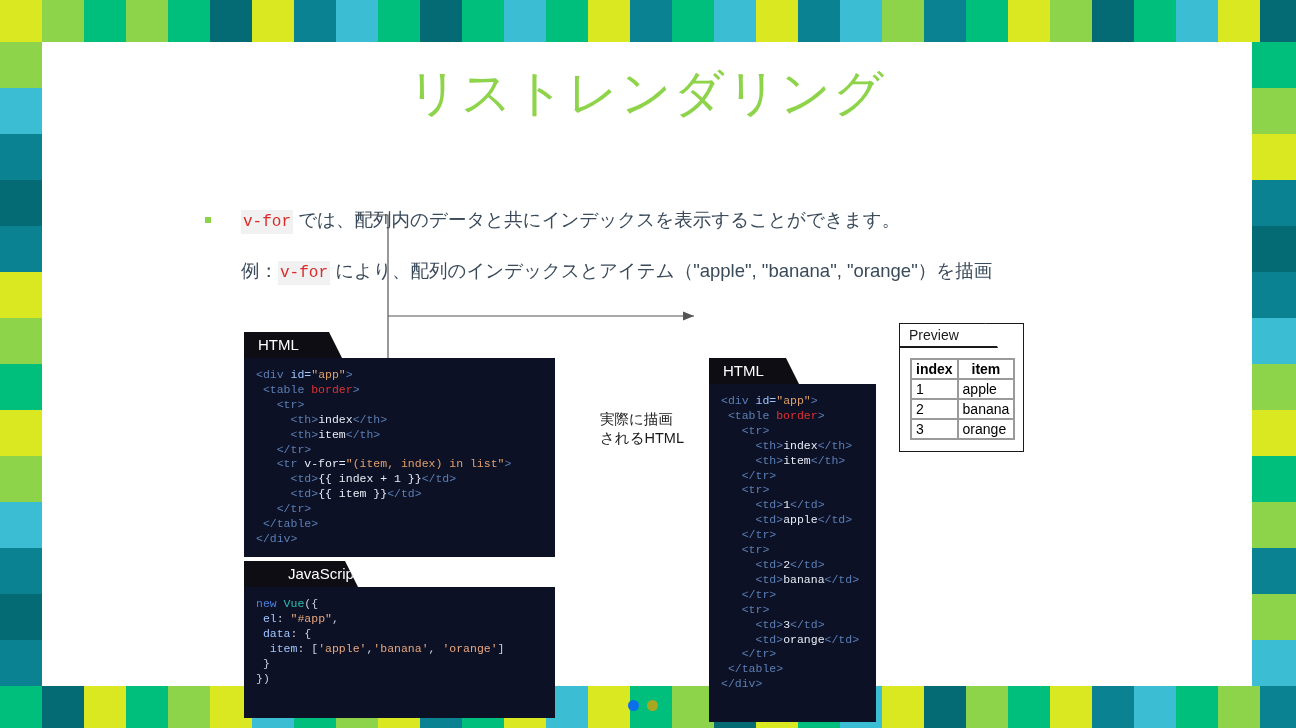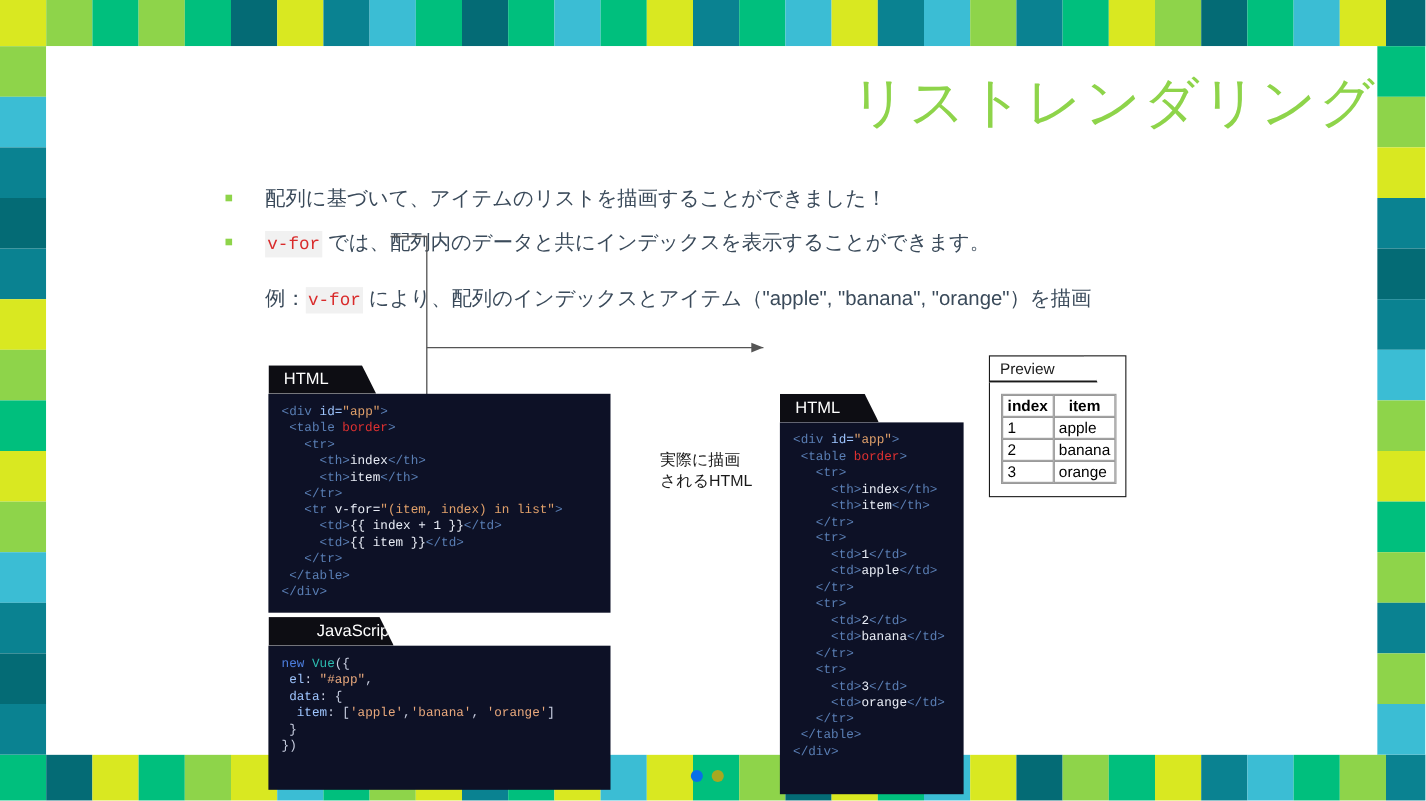--- a/index.html
+++ b/index.html
@@ -37,21 +37,21 @@
     left: 42px; top: 42px;
     width: 1210px; height: 644px;
     background: #ffffff;
   }
 
   
   #title {
     position: absolute;
     left: 0; top: 18px;
     width: 1210px;
-    text-align: right;
+    text-align: center;
     font-family: "Liberation Serif", serif;
     font-size: 50px;
     color: #8ed44a;
     letter-spacing: 2px;
     white-space: nowrap;
   }
 
   
   .bullet-row {
     position: absolute;
@@ -302,24 +302,20 @@
       <div class="tile" style="background: rgb(142, 212, 74);"></div>
       <div class="tile" style="background: rgb(10, 130, 145);"></div>
       <div class="tile" style="background: rgb(142, 212, 74);"></div>
       <div class="tile" style="background: rgb(59, 189, 212);"></div>
     </div>
 
   <div id="canvas">
 
     <div id="title">リストレンダリング</div>
 
-    <div class="bullet-row" id="bullet-1">
-      <div class="bullet-mark"></div>
-      <div class="bullet-text">配列に基づいて、アイテムのリストを描画することができました！</div>
-    </div>
 
     <div class="bullet-row" id="bullet-2">
       <div class="bullet-mark"></div>
       <div class="bullet-text"><code class="inline-code">v-for</code><span> では、配列内のデータと共にインデックスを表示することができます。</span></div>
     </div>
 
     <div id="example-line"><span>例：</span><code class="inline-code">v-for</code><span> により、配列のインデックスとアイテム（"apple", "banana", "orange"）を描画</span></div>
 
     <svg id="connector">
       <path d="M 313 173 L 346 173 L 346 375 L 313 375" fill="none" stroke="#555555" stroke-width="1.2"></path>

